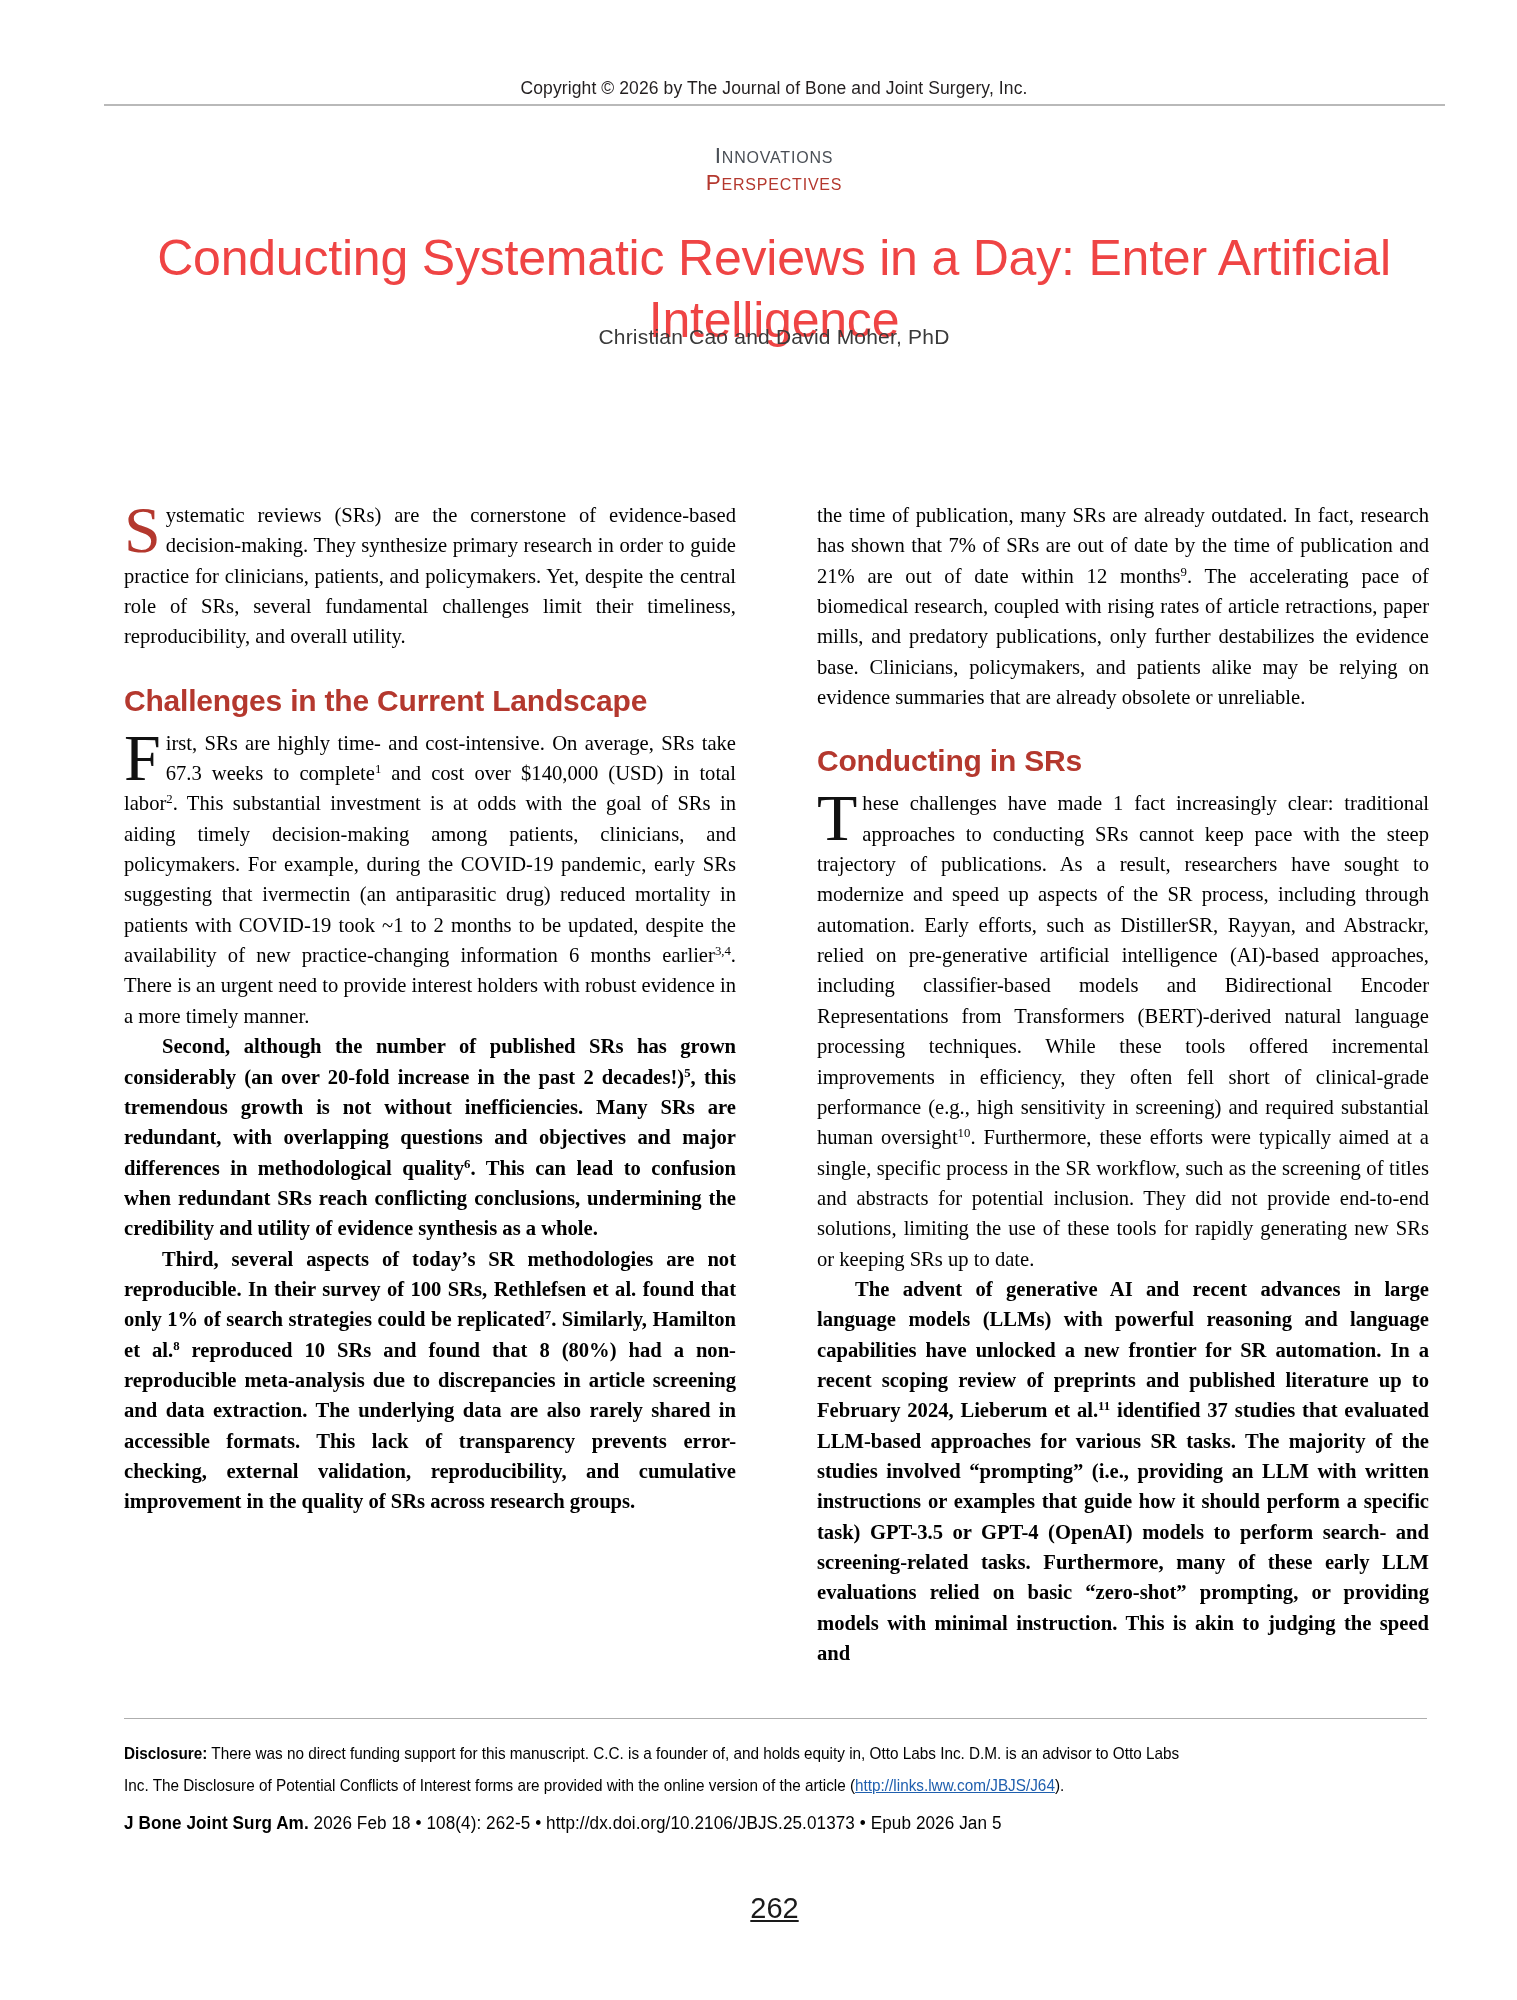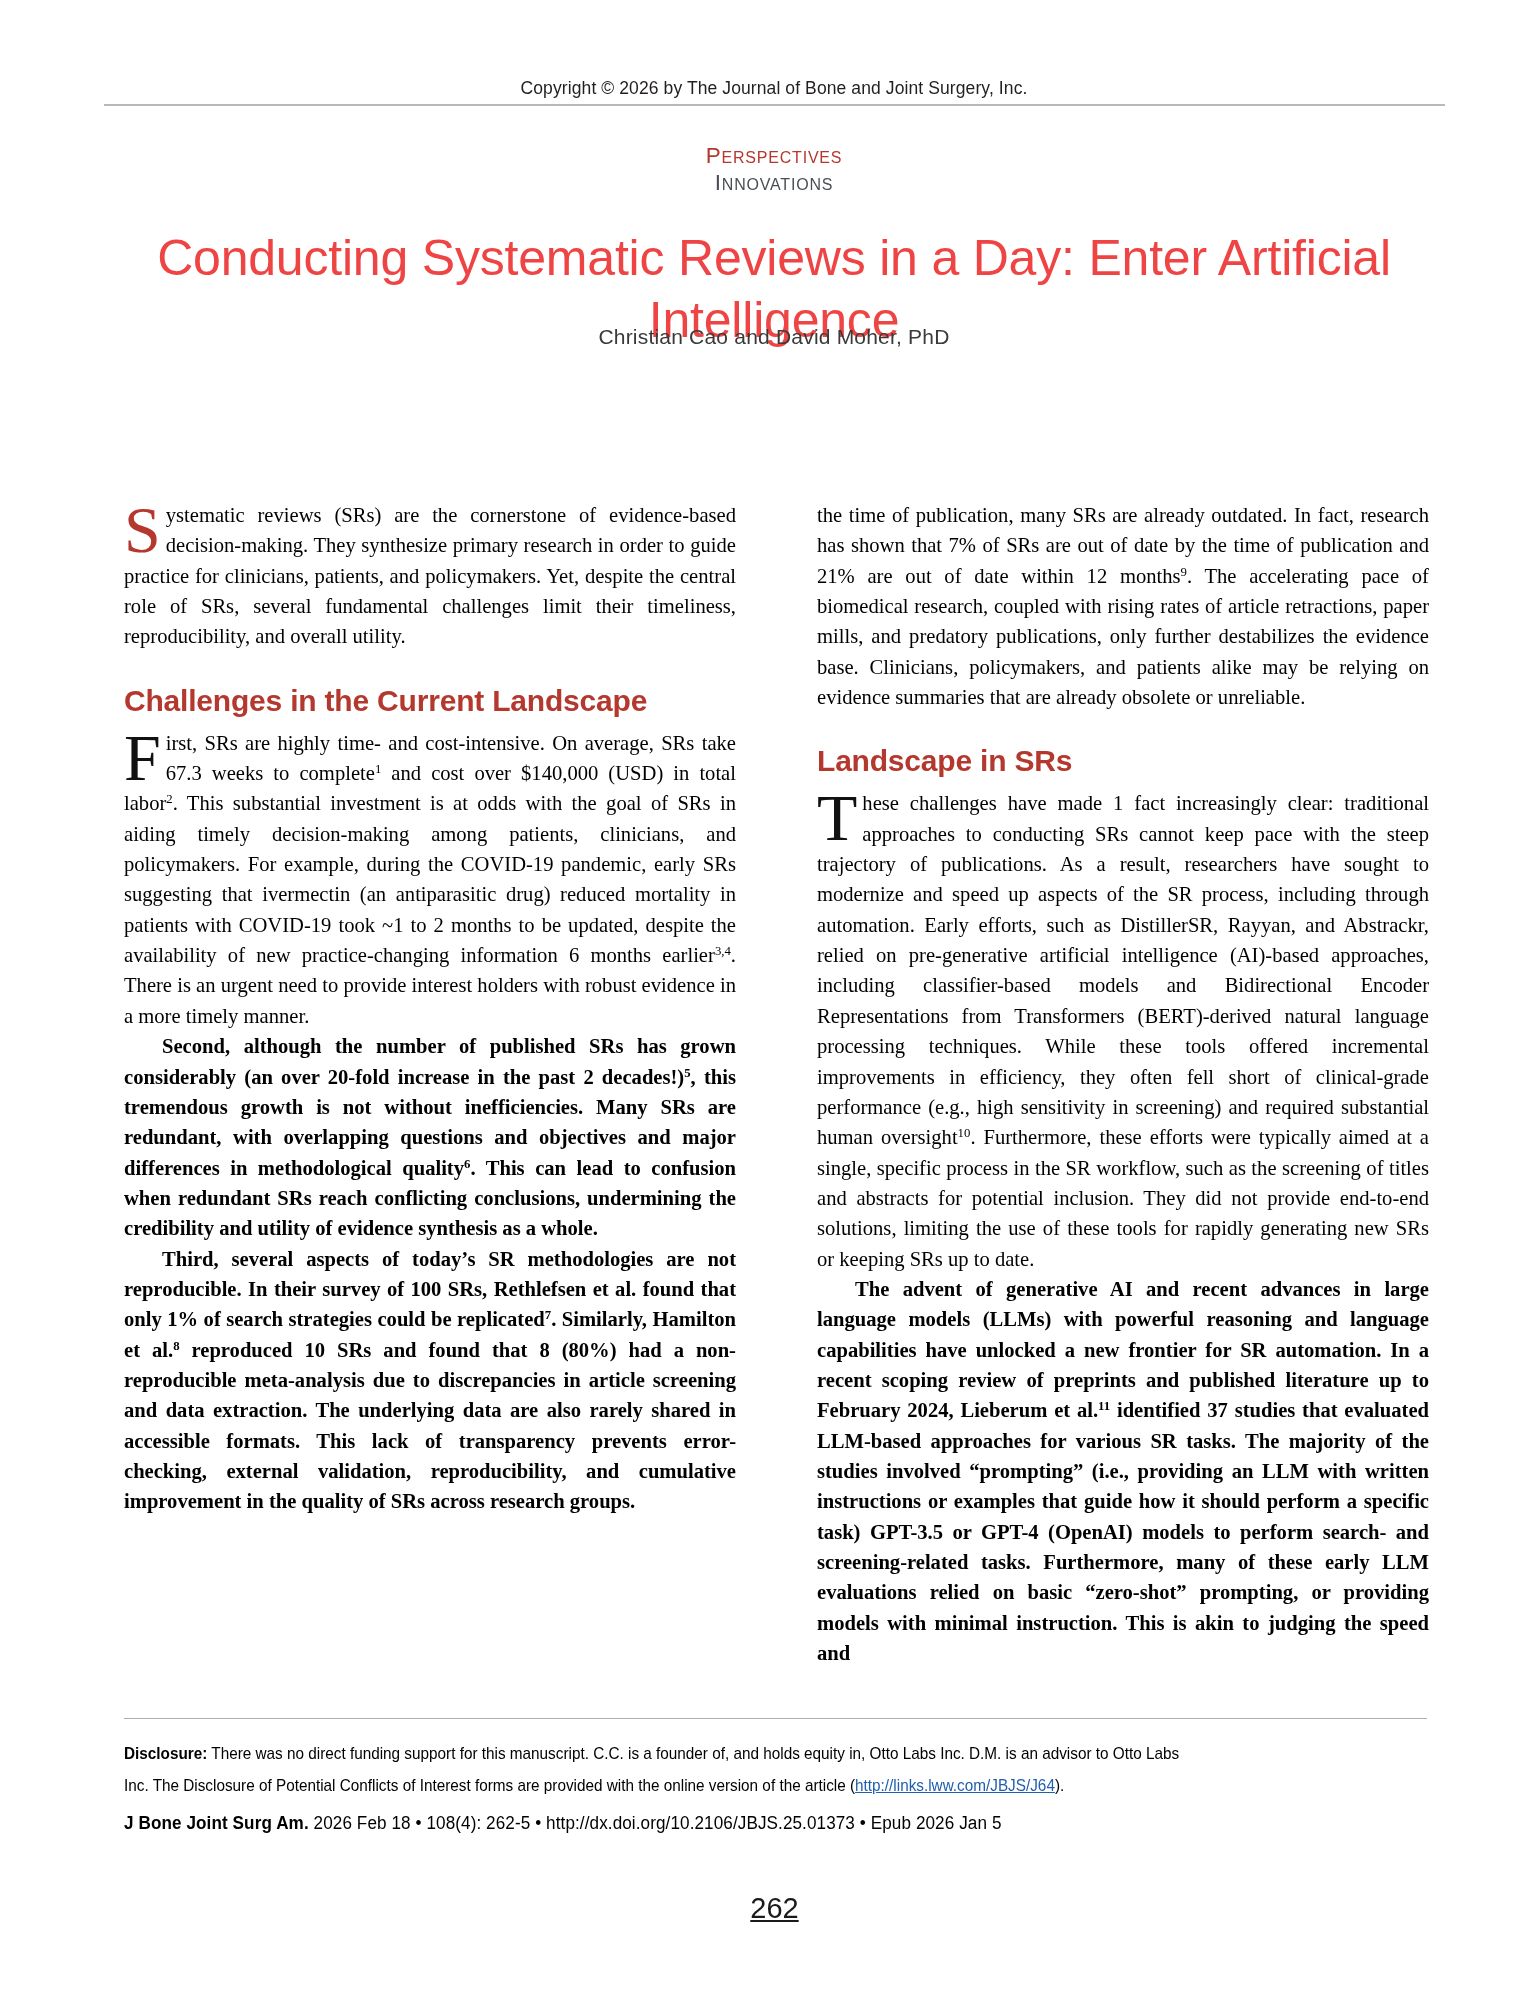--- a/index.html
+++ b/index.html
@@ -213,22 +213,22 @@
 <body>
 
 <div class="page">
 
   <div class="copyright-bar">
     <span class="copyright-text">Copyright © 2026 by The Journal of Bone and Joint Surgery, Inc.</span>
   </div>
   <div class="rule-top"></div>
 
   <div class="kicker-wrap">
+    <span class="kicker kicker-2">Innovations</span>
     <span class="kicker kicker-1">Perspectives</span>
-    <span class="kicker kicker-2">Innovations</span>
   </div>
 
   <h1 class="article-title">Conducting Systematic Reviews in a Day: Enter Artificial Intelligence</h1>
   <div class="byline">Christian Cao and David Moher, PhD</div>
 
   <div class="columns">
 
     <div class="col col-left">
 
       <p class="dropcap-para">
@@ -254,21 +254,21 @@
 
     </div>
 
     <div class="col col-right">
 
       <p>
         <span>the time of publication, many SRs are already outdated. In fact, research has shown that 7% of SRs are out of date by the time of publication and 21% are out of date within 12 months</span><sup>9</sup><span>. The accelerating pace of biomedical research, coupled with rising rates of article retractions, paper mills, and predatory publications, only further destabilizes the evidence base. Clinicians, policymakers, and patients alike may be relying on evidence summaries that are already obsolete or unreliable.</span>
       </p>
 
       <div class="sp-before-head"></div>
-      <h2 class="sec-head">Landscape in SRs</h2>
+      <h2 class="sec-head">Conducting in SRs</h2>
       <div class="sp-after-head"></div>
 
       <p class="dropcap-para">
         <span class="dc dc-black">T</span><span>hese challenges have made 1 fact increasingly clear: traditional approaches to conducting SRs cannot keep pace with the steep trajectory of publications. As a result, researchers have sought to modernize and speed up aspects of the SR process, including through automation. Early efforts, such as DistillerSR, Rayyan, and Abstrackr, relied on pre-generative artificial intelligence (AI)-based approaches, including classifier-based models and Bidirectional Encoder Representations from Transformers (BERT)-derived natural language processing techniques. While these tools offered incremental improvements in efficiency, they often fell short of clinical-grade performance (e.g., high sensitivity in screening) and required substantial human oversight</span><sup>10</sup><span>. Furthermore, these efforts were typically aimed at a single, specific process in the SR workflow, such as the screening of titles and abstracts for potential inclusion. They did not provide end-to-end solutions, limiting the use of these tools for rapidly generating new SRs or keeping SRs up to date.</span>
       </p>
 
       <p class="indent">
         <span>The advent of generative AI and recent advances in large language models (LLMs) with powerful reasoning and language capabilities have unlocked a new frontier for SR automation. In a recent scoping review of preprints and published literature up to February 2024, Lieberum et al.</span><sup>11</sup><span> identified 37 studies that evaluated LLM-based approaches for various SR tasks. The majority of the studies involved “prompting” (i.e., providing an LLM with written instructions or examples that guide how it should perform a specific task) GPT-3.5 or GPT-4 (OpenAI) models to perform search- and screening-related tasks. Furthermore, many of these early LLM evaluations relied on basic “zero-shot” prompting, or providing models with minimal instruction. This is akin to judging the speed and</span>
       </p>
 

